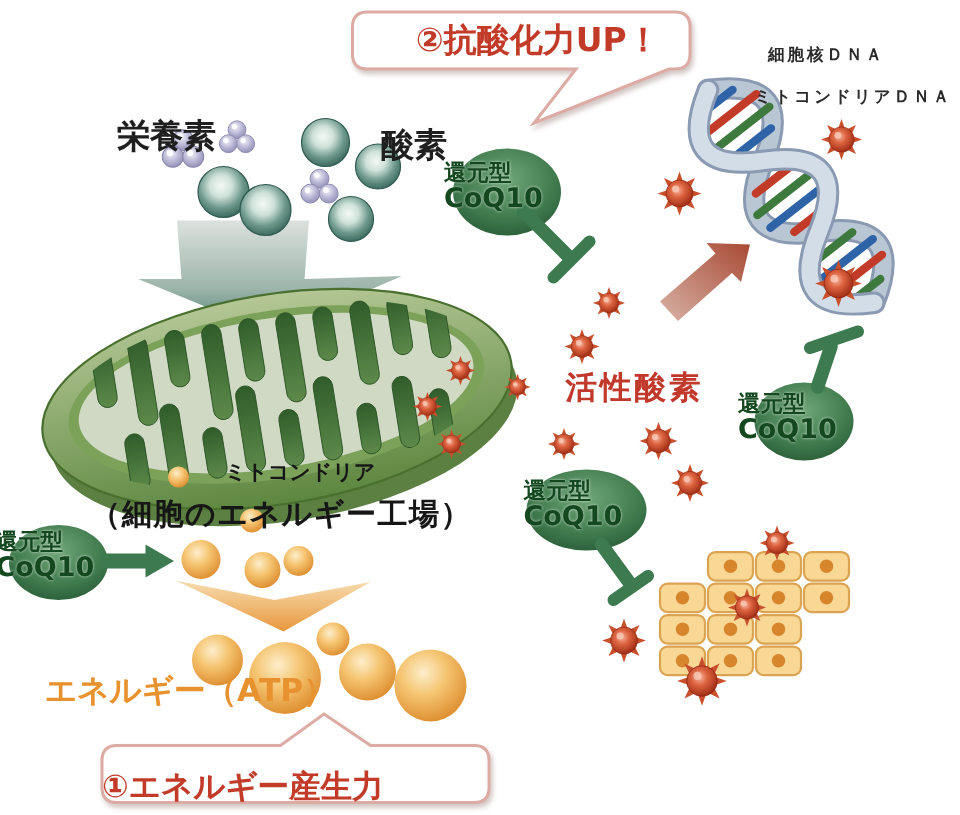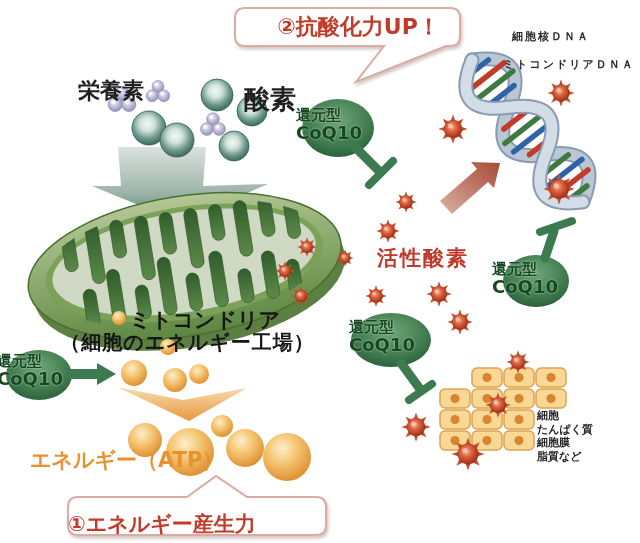--- a/index.html
+++ b/index.html
@@ -261,38 +261,32 @@
     <use href="#ros" x="506" y="350" width="24" height="24"></use>
   </g>
 
   <path filter="url(#softShadow)" d="M245,8 L450,8 Q460,8 460,18 L460,36 Q460,46 450,46 L446,46 L356,82 L384,46 L245,46 Q235,46 235,36 L235,18 Q235,8 245,8 Z" fill="#ffffff" stroke="#dcaba3" stroke-width="2"></path>
   <path filter="url(#softShadow)" d="M78,497 L187,497 L216,476 L247,497 L316,497 Q326,497 326,507 L326,525 Q326,535 316,535 L78,535 Q68,535 68,525 L68,507 Q68,497 78,497 Z" fill="#ffffff" stroke="#dcaba3" stroke-width="2"></path>
 </svg>
 
 <div class="bubble-label" style="left:235px;top:9px;width:247px;height:36px;font-size:22px;">②抗酸化力UP！</div>
 
 <div class="txt lbl" style="left:78px;top:60px;font-size:22px;">栄養素</div>
-<div class="txt lbl" style="left:244px;top:66px;font-size:26px;">酸素</div>
+<div class="txt lbl" style="left:254px;top:66px;font-size:22px;">酸素</div>
 
 <div class="txt dna-label" style="left:512px;top:29px;">細胞核ＤＮＡ</div>
 <div class="txt ros-label" style="left:377px;top:244px;font-size:21px;">活性酸素</div>
 
 <div class="txt dna-label" style="left:503px;top:57px;">ミトコンドリアＤＮＡ</div>
 
-<div class="mito-label" style="left:120px;top:306px;width:160px;font-size:21px;text-align:right;">ミトコンドリア</div>
+<div class="mito-label" style="left:120px;top:306px;width:160px;font-size:14px;">ミトコンドリア</div>
 <div class="mito-label" style="left:50px;top:329px;width:275px;font-size:20px;letter-spacing:1px;">（細胞のエネルギー工場）</div>
 
 <div class="txt energy-label" style="left:30px;top:446px;font-size:21px;">エネルギー（ATP）</div>
 
-<div class="cell-targets" style="left:537px;top:409px;">
-  <div>細胞</div>
-  <div>たんぱく質</div>
-  <div>細胞膜</div>
-  <div>脂質など</div>
-</div>
 
 <div class="coq-badge-text" style="left:296px;top:107px;">
   <span class="coq-line1">還元型</span>
   <span class="coq-line2">CoQ10</span>
 </div>
 <div class="coq-badge-text" style="left:492px;top:261px;">
   <span class="coq-line1">還元型</span>
   <span class="coq-line2">CoQ10</span>
 </div>
 <div class="coq-badge-text" style="left:349px;top:319px;">

